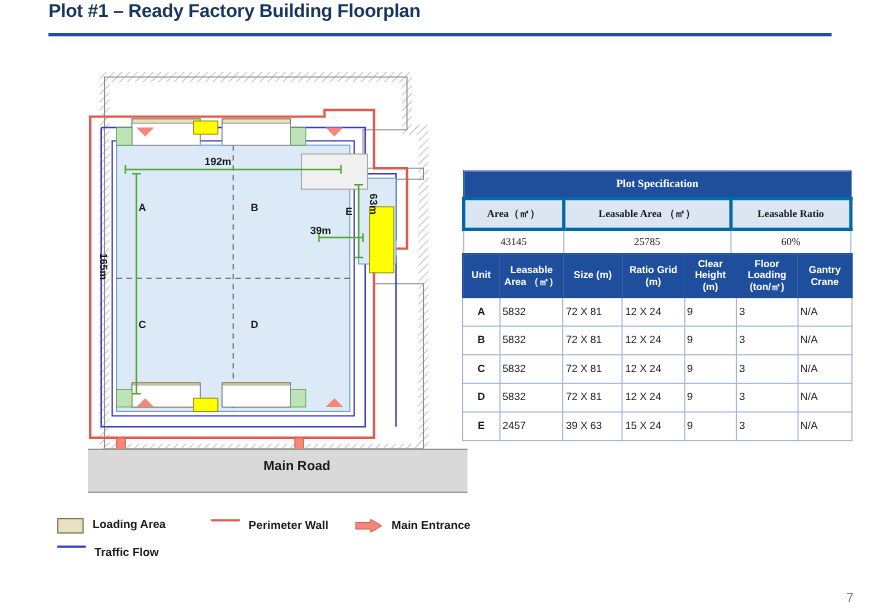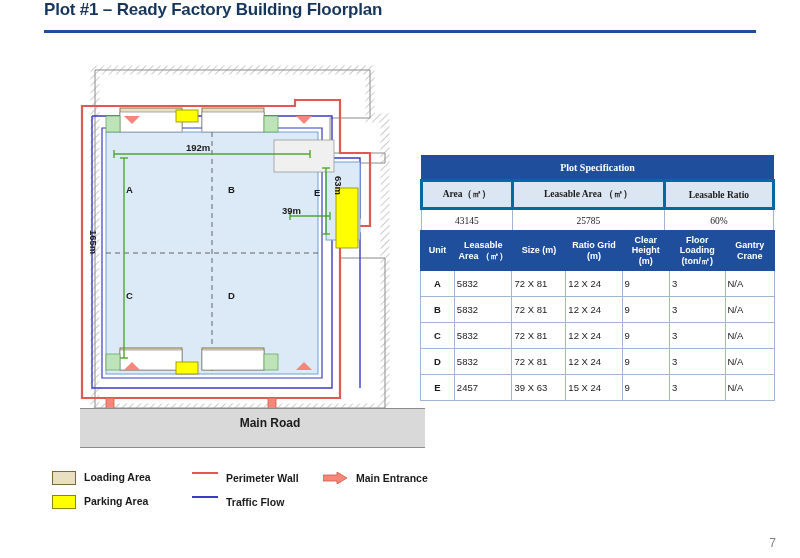--- a/index.html
+++ b/index.html
@@ -298,24 +298,20 @@
     <div class="legend-cell c3">
       <span class="swatch-arrow">
         <svg width="24" height="12" viewBox="0 0 24 12">
             <polygon points="0,3 14,3 14,0 24,6 14,12 14,9 0,9" fill="#f4867a" stroke="#d05a4a" stroke-width="0.8"></polygon>
           </svg>
       </span>
       <span class="legend-label">Main Entrance</span>
     </div>
   </div>
   <div class="legend-row">
-    <div class="legend-cell c1">
-      <span class="swatch-box" style="background:#ffff00; border-color:#8a8a00;"></span>
-      <span class="legend-label">Parking Area</span>
-    </div>
     <div class="legend-cell c2">
       <span class="swatch-line" style="border-top-color:#3b3bc4;"></span>
       <span class="legend-label">Traffic Flow</span>
     </div>
   </div>
 </div>
 
 <table id="spec-table">
   <tbody>
       <tr>

